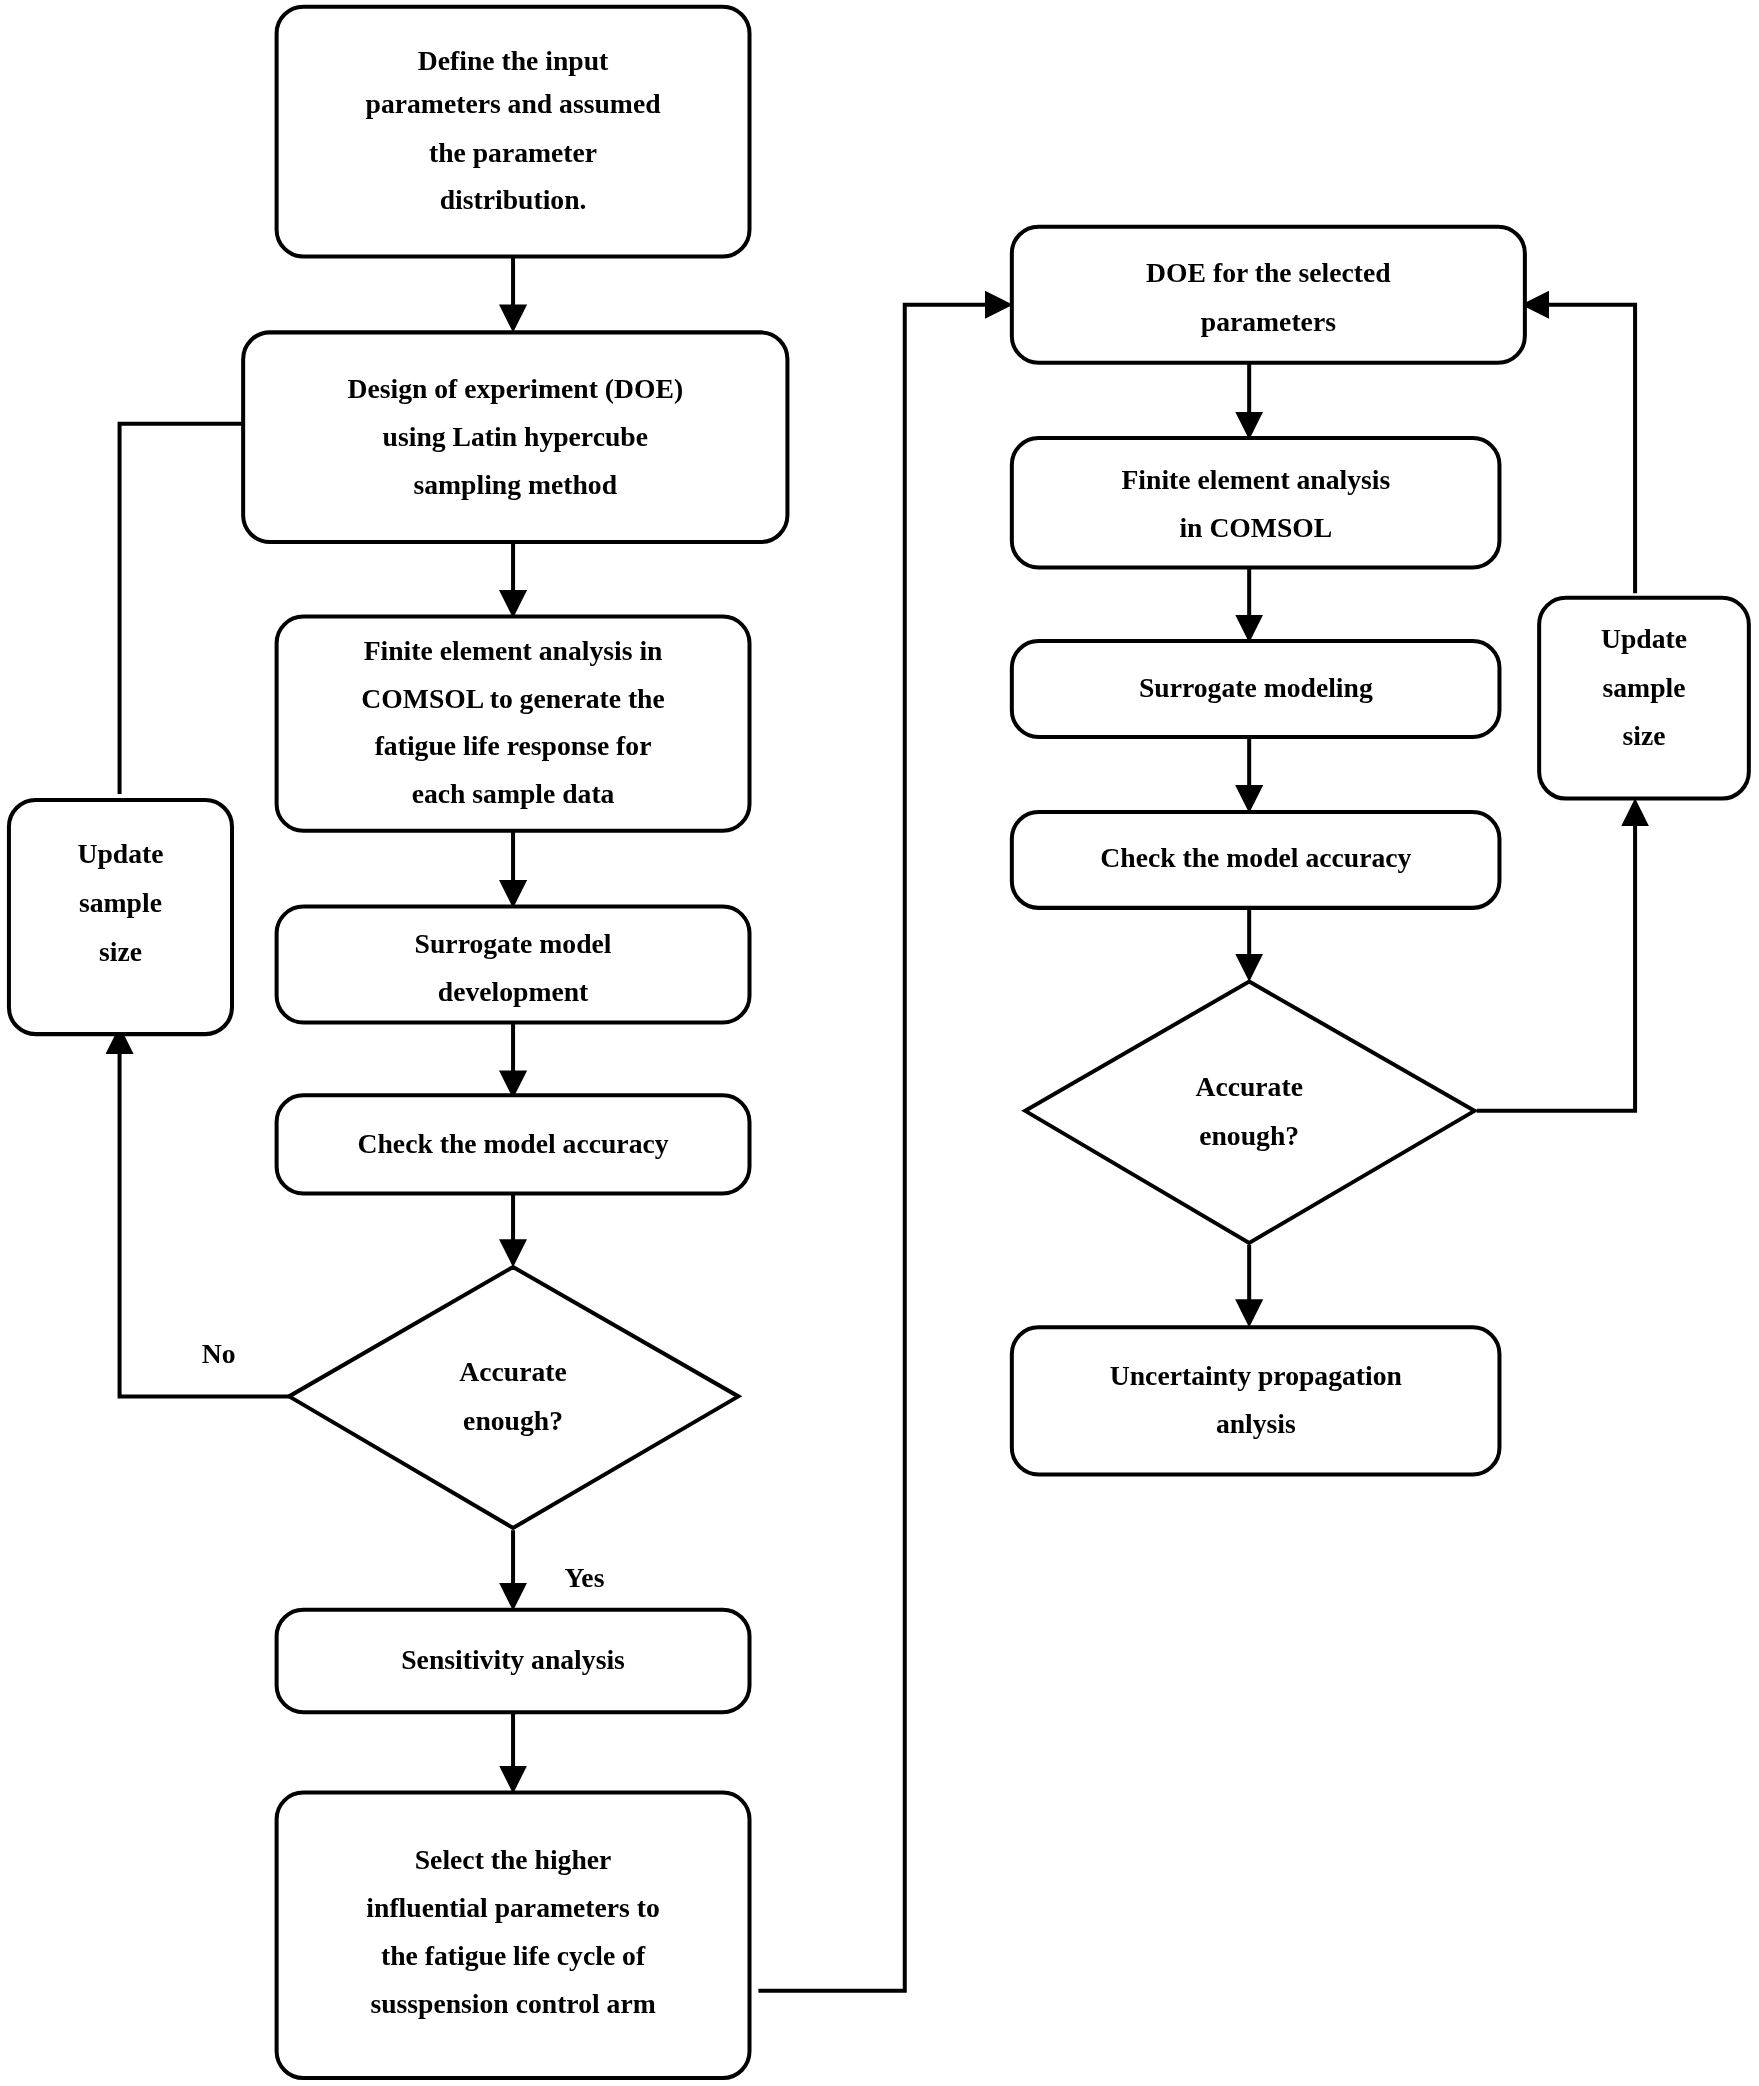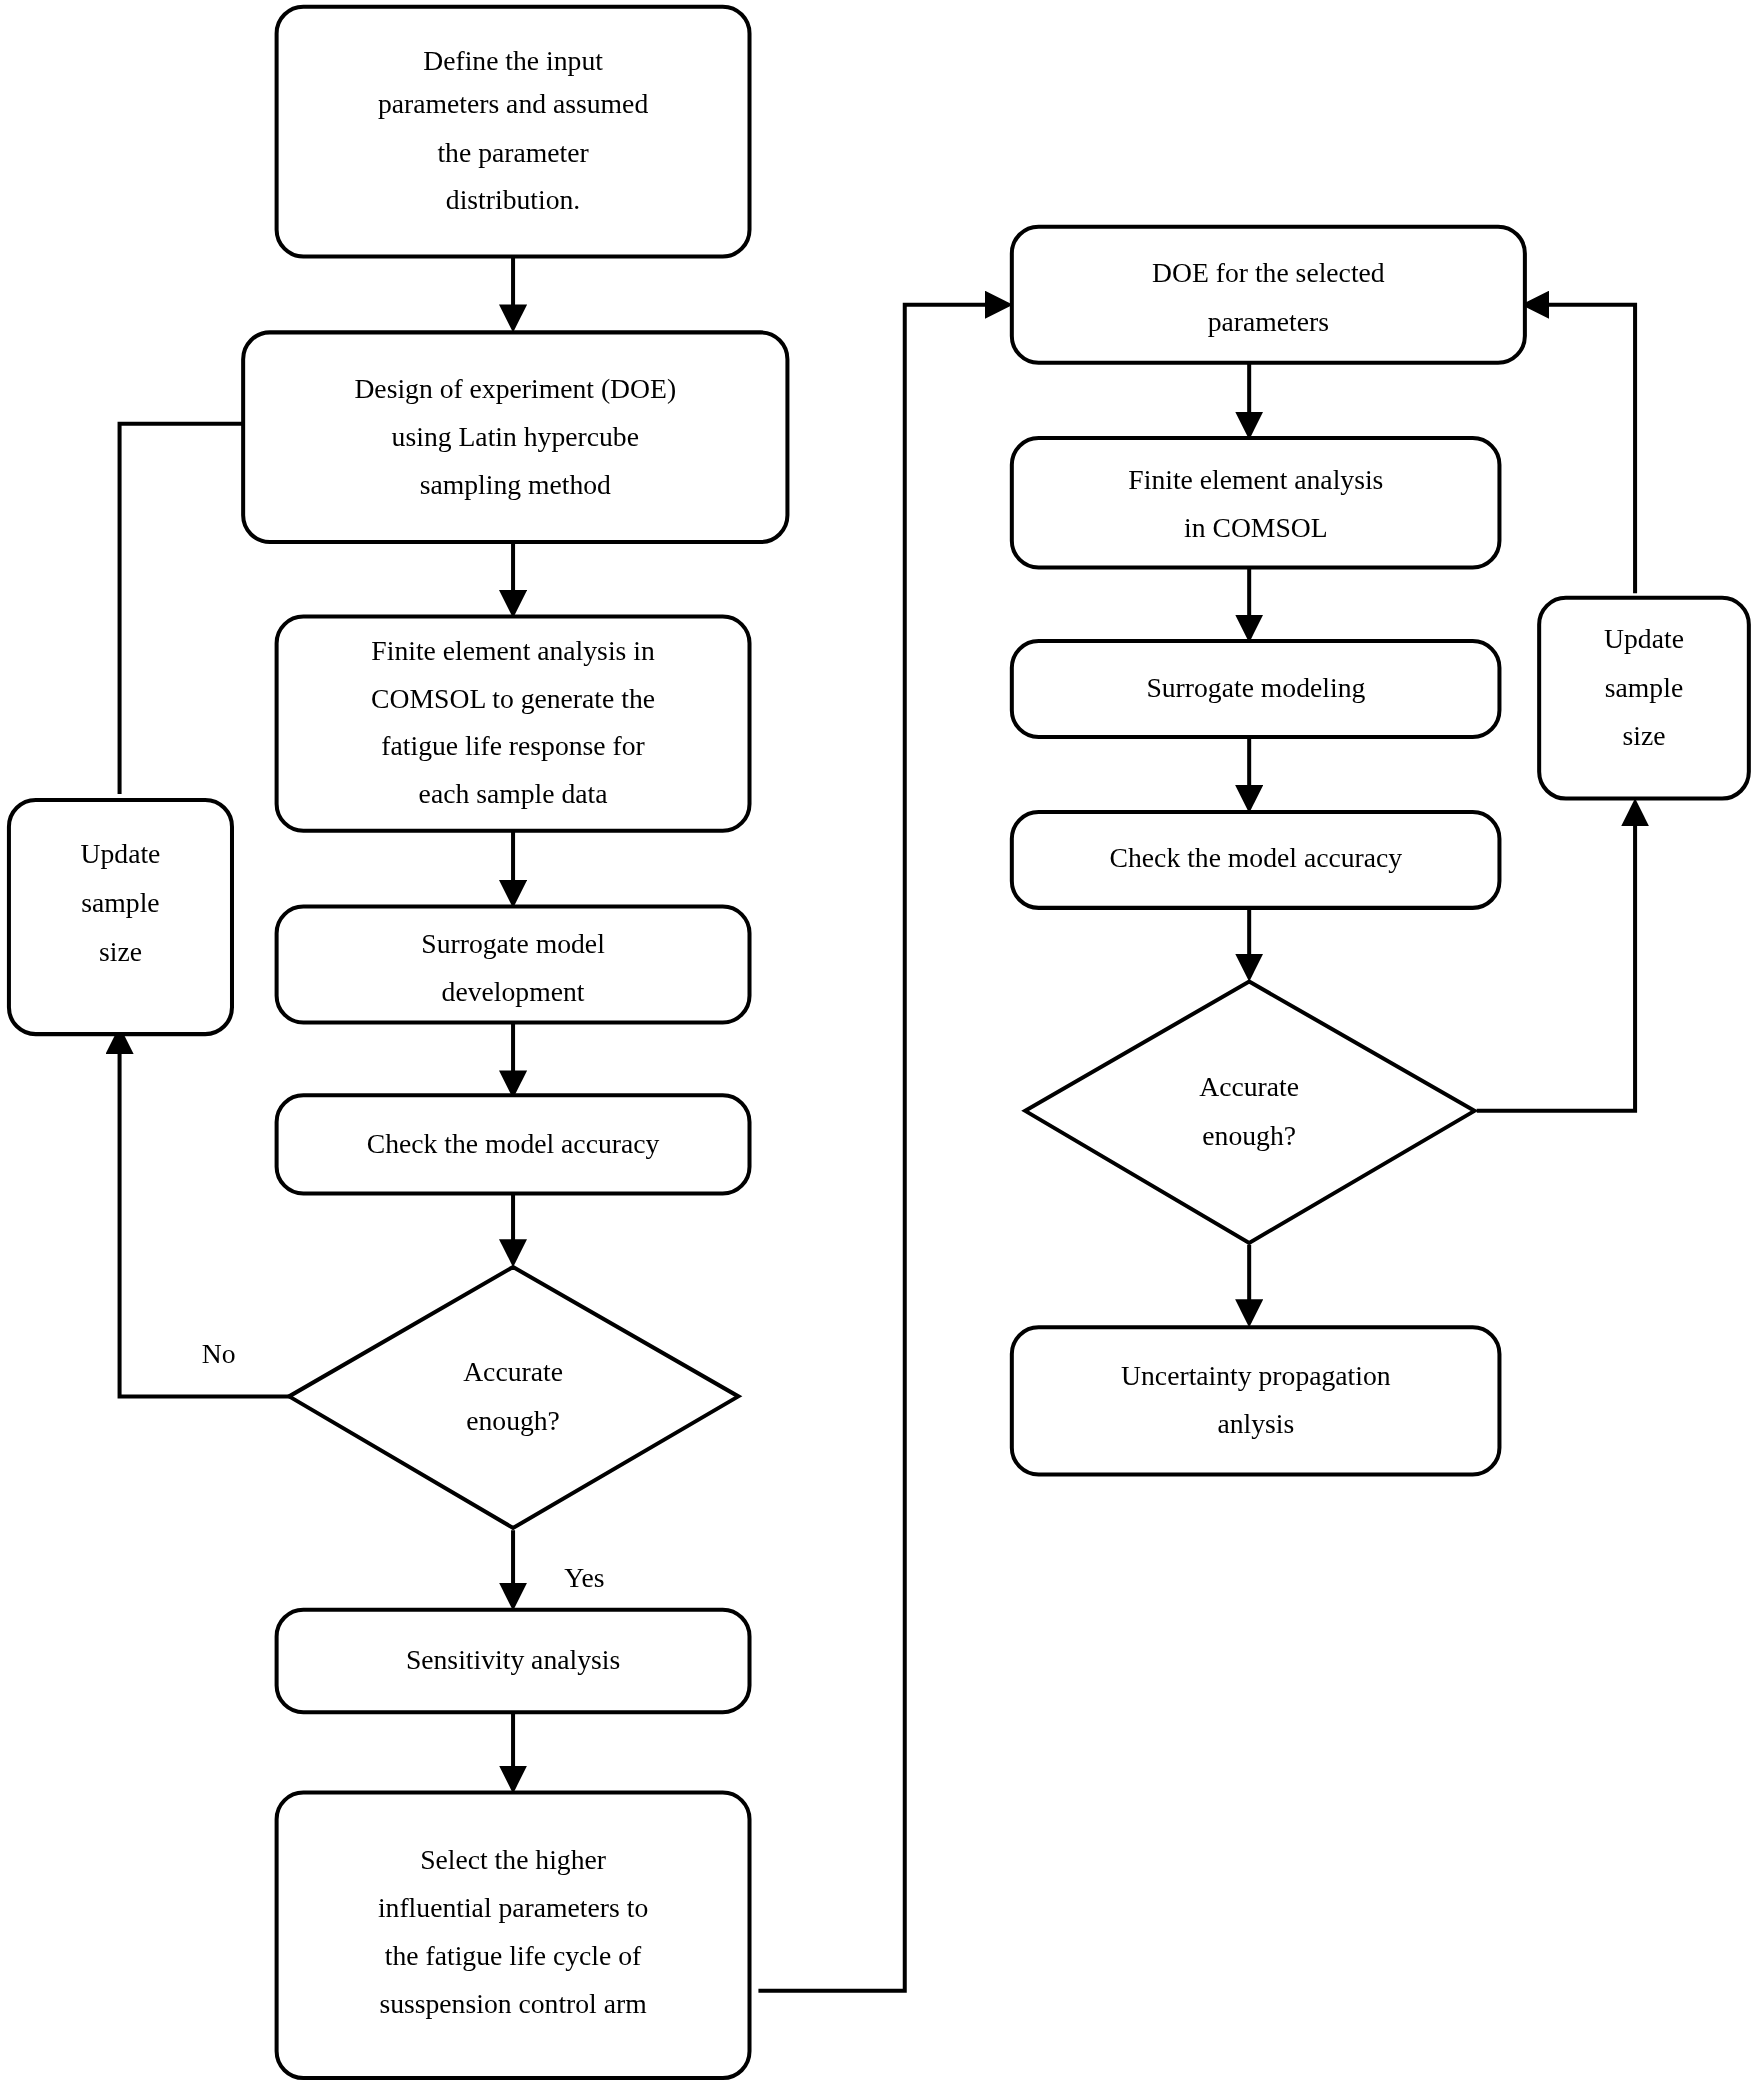--- a/index.html
+++ b/index.html
@@ -6,20 +6,21 @@
     margin: 0;
     padding: 0;
     background: #ffffff;
   }
   #flowchart-root {
     position: relative;
     width: 1760px;
     height: 2087px;
     background: #ffffff;
     font-family: "Liberation Serif", "DejaVu Serif", serif;
+    font-weight: bold;
   }
   svg#flow-svg {
     position: absolute;
     top: 0;
     left: 0;
     width: 1760px;
     height: 2087px;
     display: block;
   }
   .node-shape {

